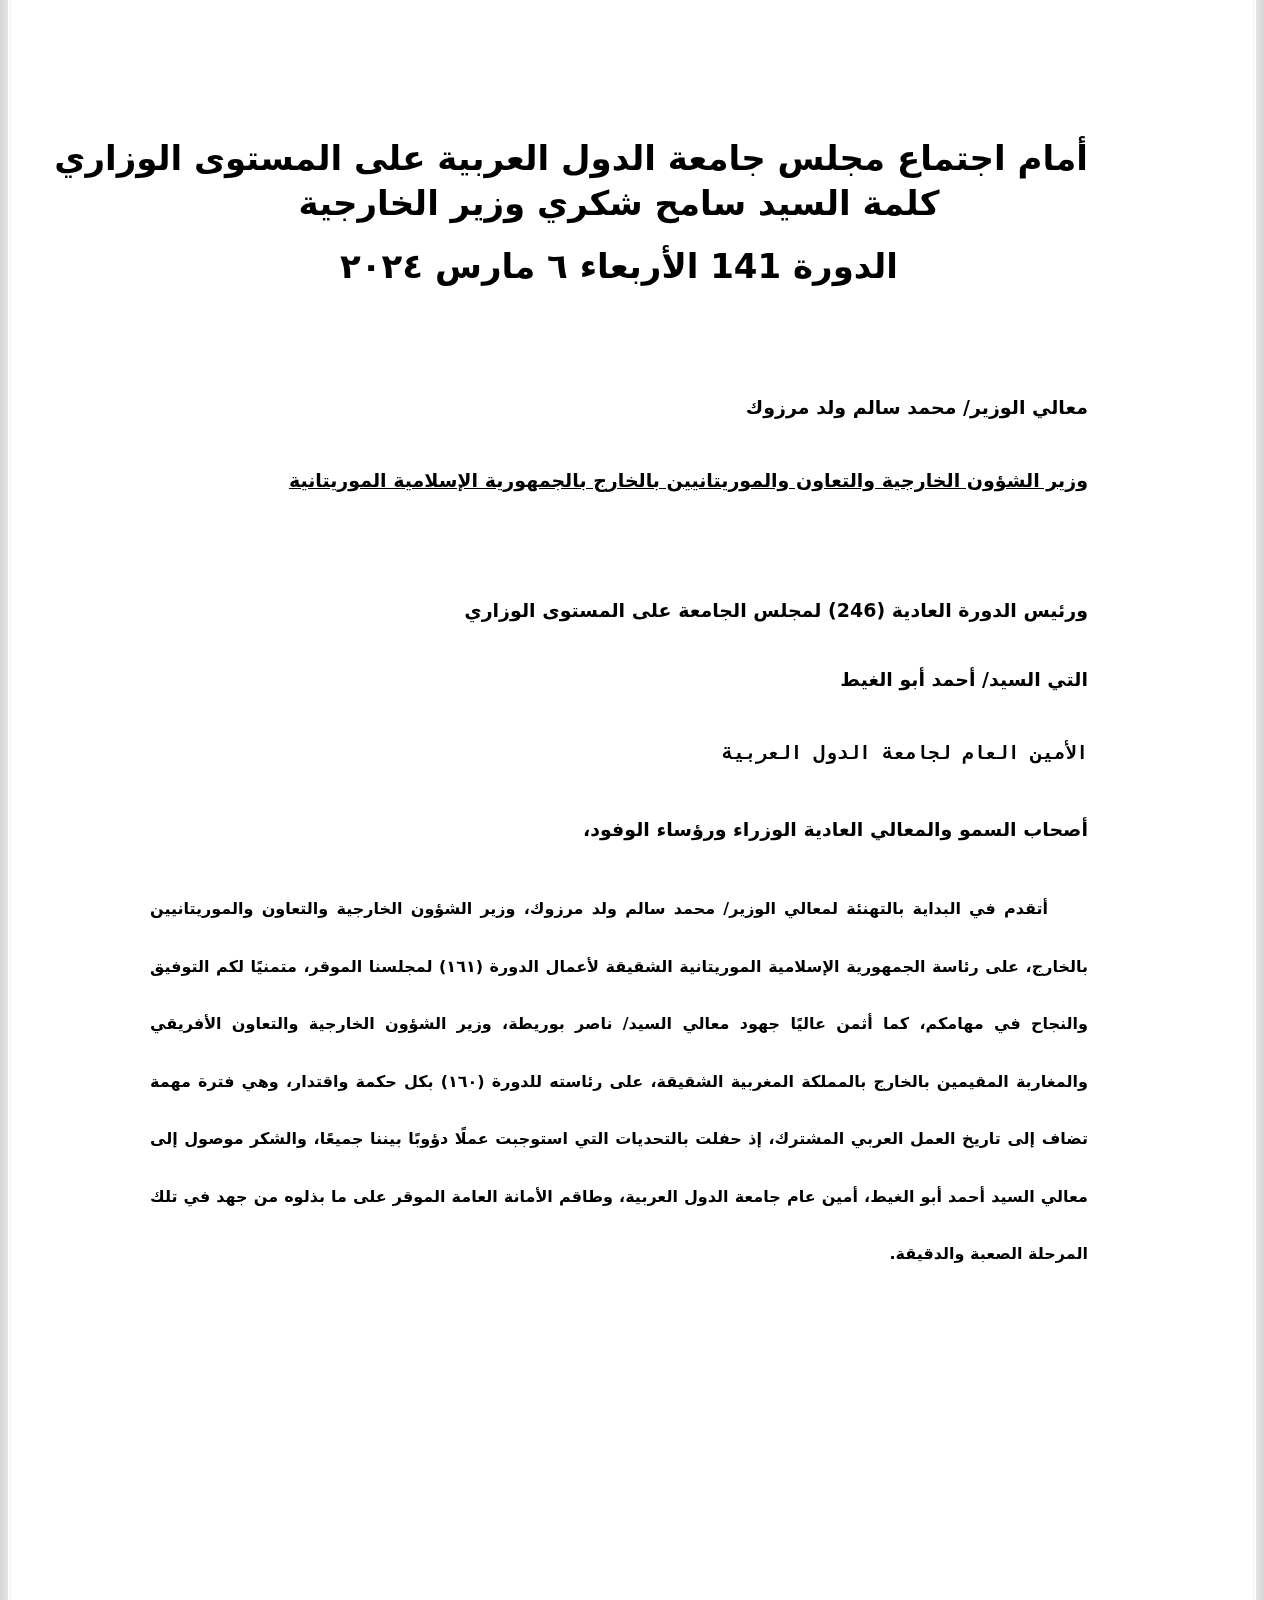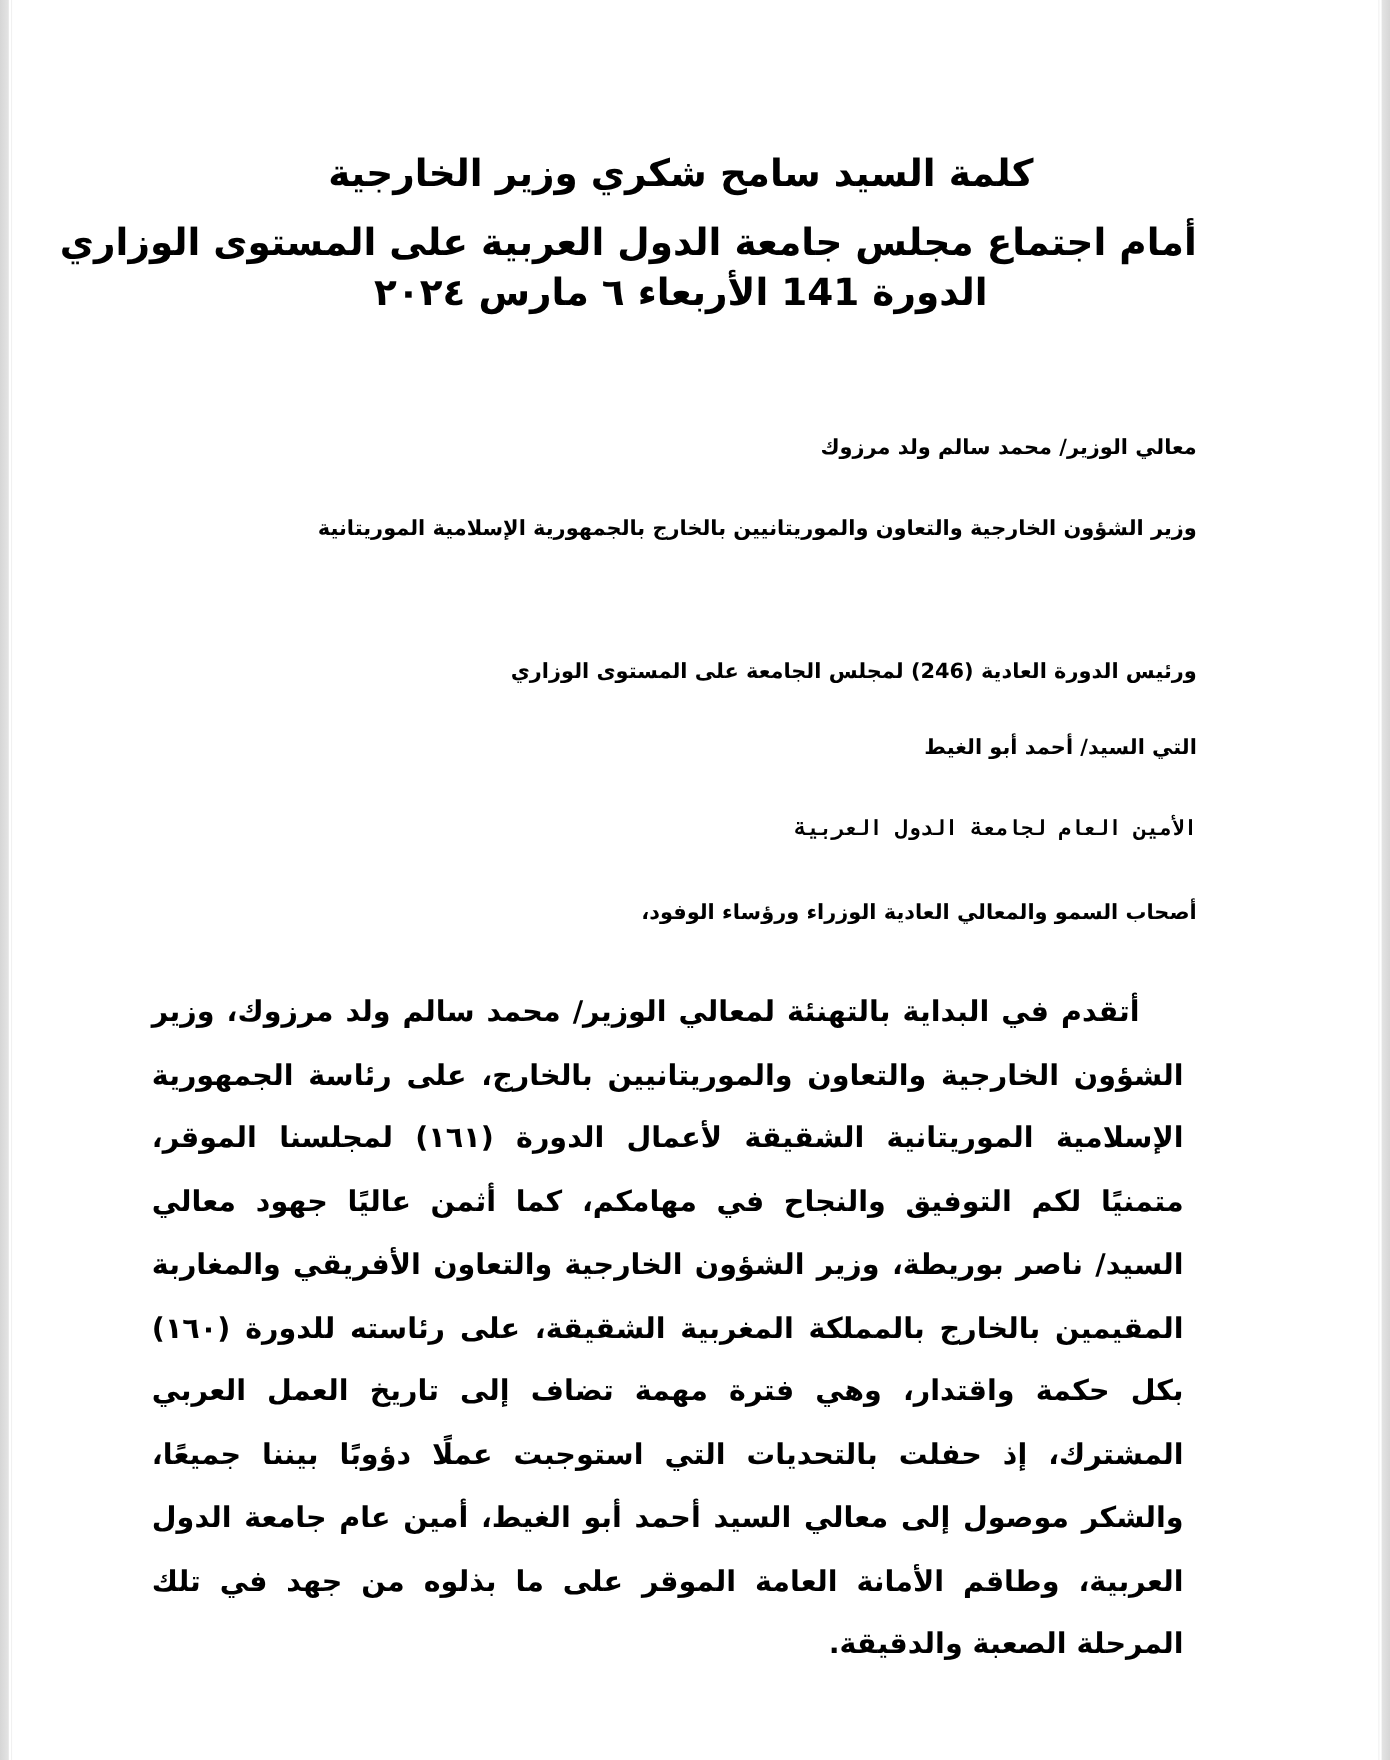--- a/index.html
+++ b/index.html
@@ -68,47 +68,48 @@
       right: 0;
       width: 938px;
       font-size: 19px;
       line-height: 30px;
       margin: 0;
       text-align: justify;
       text-align-last: right;
     }
     .addressee.wide {
       line-height: 60px;
+      text-decoration: underline;
     }
     .body-para {
       position: absolute;
       top: 880px;
       right: 0;
       width: 938px;
-      font-size: 26px;
+      font-size: 16px;
       line-height: 57.5px;
-      margin: 12px;
+      margin: 0;
       text-indent: 40px;
       text-align: justify;
       text-align-last: right;
     }
   </style>
 </head>
 <body>
 
 <div class="edge-left"></div>
 <div class="edge-left-line"></div>
 <div class="edge-right"></div>
 <div class="edge-right-line"></div>
 
 <div class="page">
 
   <div class="title-block">
+    <p class="title-line">أمام اجتماع مجلس جامعة الدول العربية على المستوى الوزاري</p>
     <p class="title-line first">كلمة السيد سامح شكري وزير الخارجية</p>
-    <p class="title-line">أمام اجتماع مجلس جامعة الدول العربية على المستوى الوزاري</p>
     <p class="title-line">الدورة 141 الأربعاء ٦ مارس ٢٠٢٤</p>
   </div>
 
   <p class="addressee" style="top:392px;">معالي الوزير/ محمد سالم ولد مرزوك</p>
   <p class="addressee wide" style="top:450px;">وزير الشؤون الخارجية والتعاون والموريتانيين بالخارج بالجمهورية الإسلامية الموريتانية</p>
   <p class="addressee" style="top:595px;">ورئيس الدورة العادية (246) لمجلس الجامعة على المستوى الوزاري</p>
   <p class="addressee" style="top:664px;">التي السيد/ أحمد أبو الغيط</p>
   <p class="addressee" style="top:739px;font-family:Liberation Mono, monospace;">الأمين العام لجامعة الدول العربية</p>
   <p class="addressee" style="top:814px;">أصحاب السمو والمعالي العادية الوزراء ورؤساء الوفود،</p>
 

